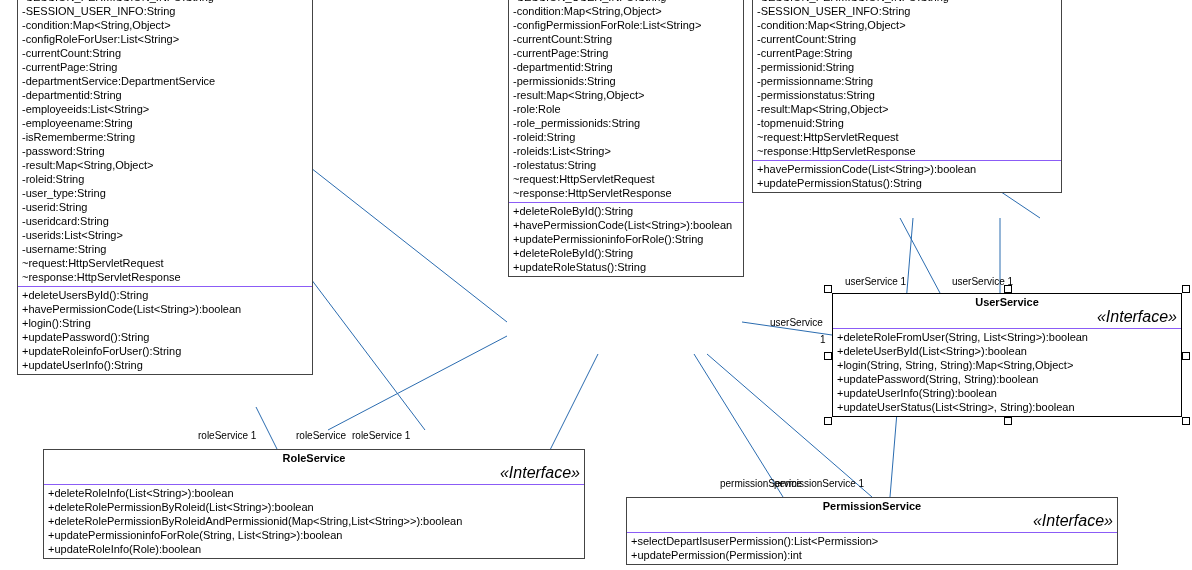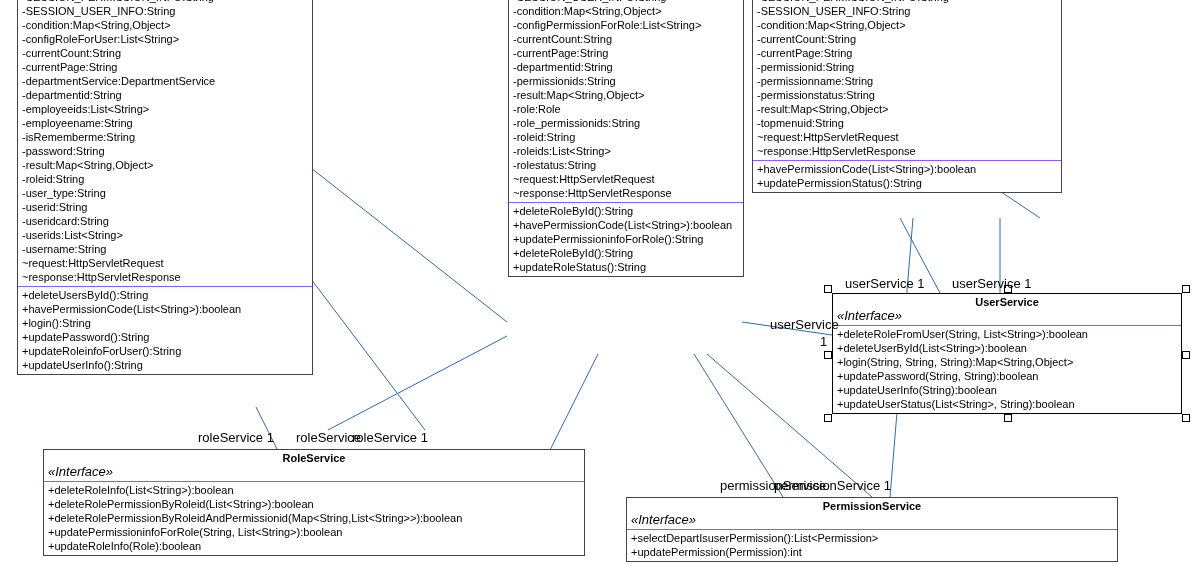--- a/index.html
+++ b/index.html
@@ -53,39 +53,39 @@
   .section.first {
     border-top: 0;
   }
   .title {
     font-weight: 600;
     text-align: center;
     padding: 2px 4px 0 4px;
   }
   .stereo {
     font-style: italic;
-    text-align: left;
+    text-align: right;
     padding: 0 4px 2px 4px;
-    font-size: 13px;
+    font-size: 16px;
   }
   .row {
     line-height: 14px;
     white-space: nowrap;
   }
   svg.lines {
     position: absolute;
     left: 0;
     top: 0;
     width: 1192px;
     height: 570px;
     pointer-events: none;
   }
   .assoc-label {
     position: absolute;
-    font-size: 13px;
+    font-size: 10px;
     background: transparent;
     white-space: nowrap;
   }
 </style>
 </head>
 <body>
 
 <div class="stage">
 
   <svg class="lines">

